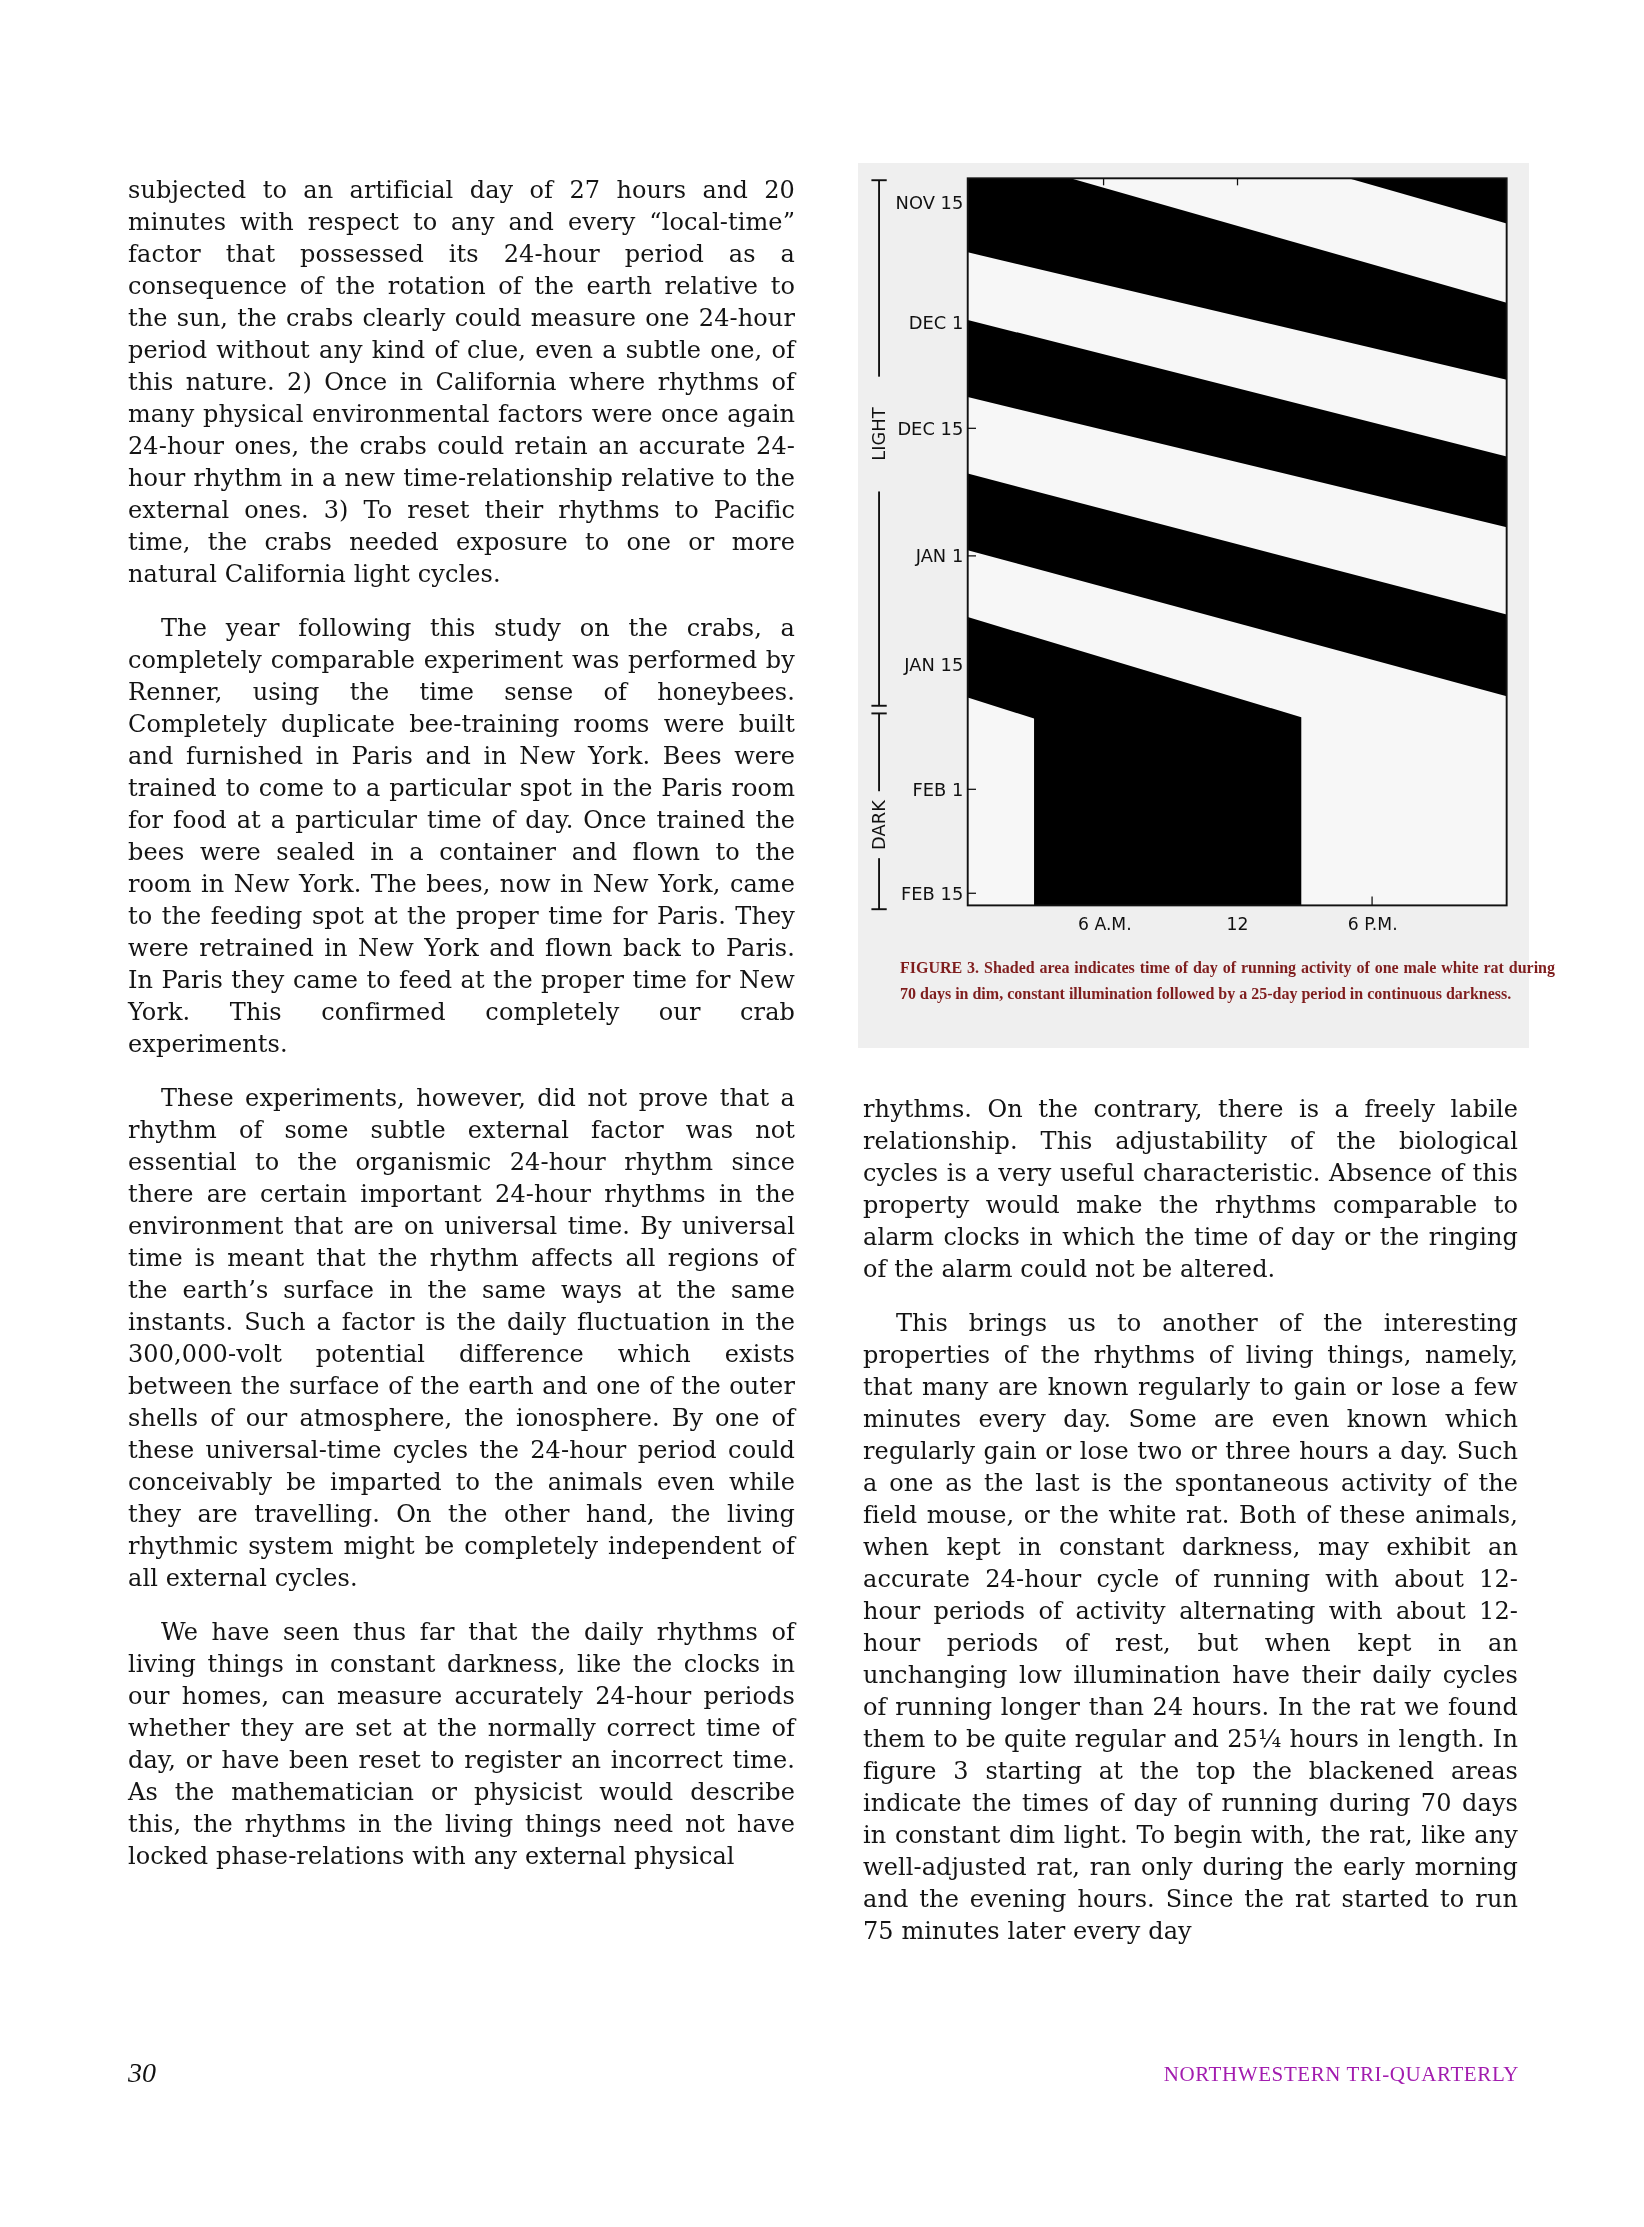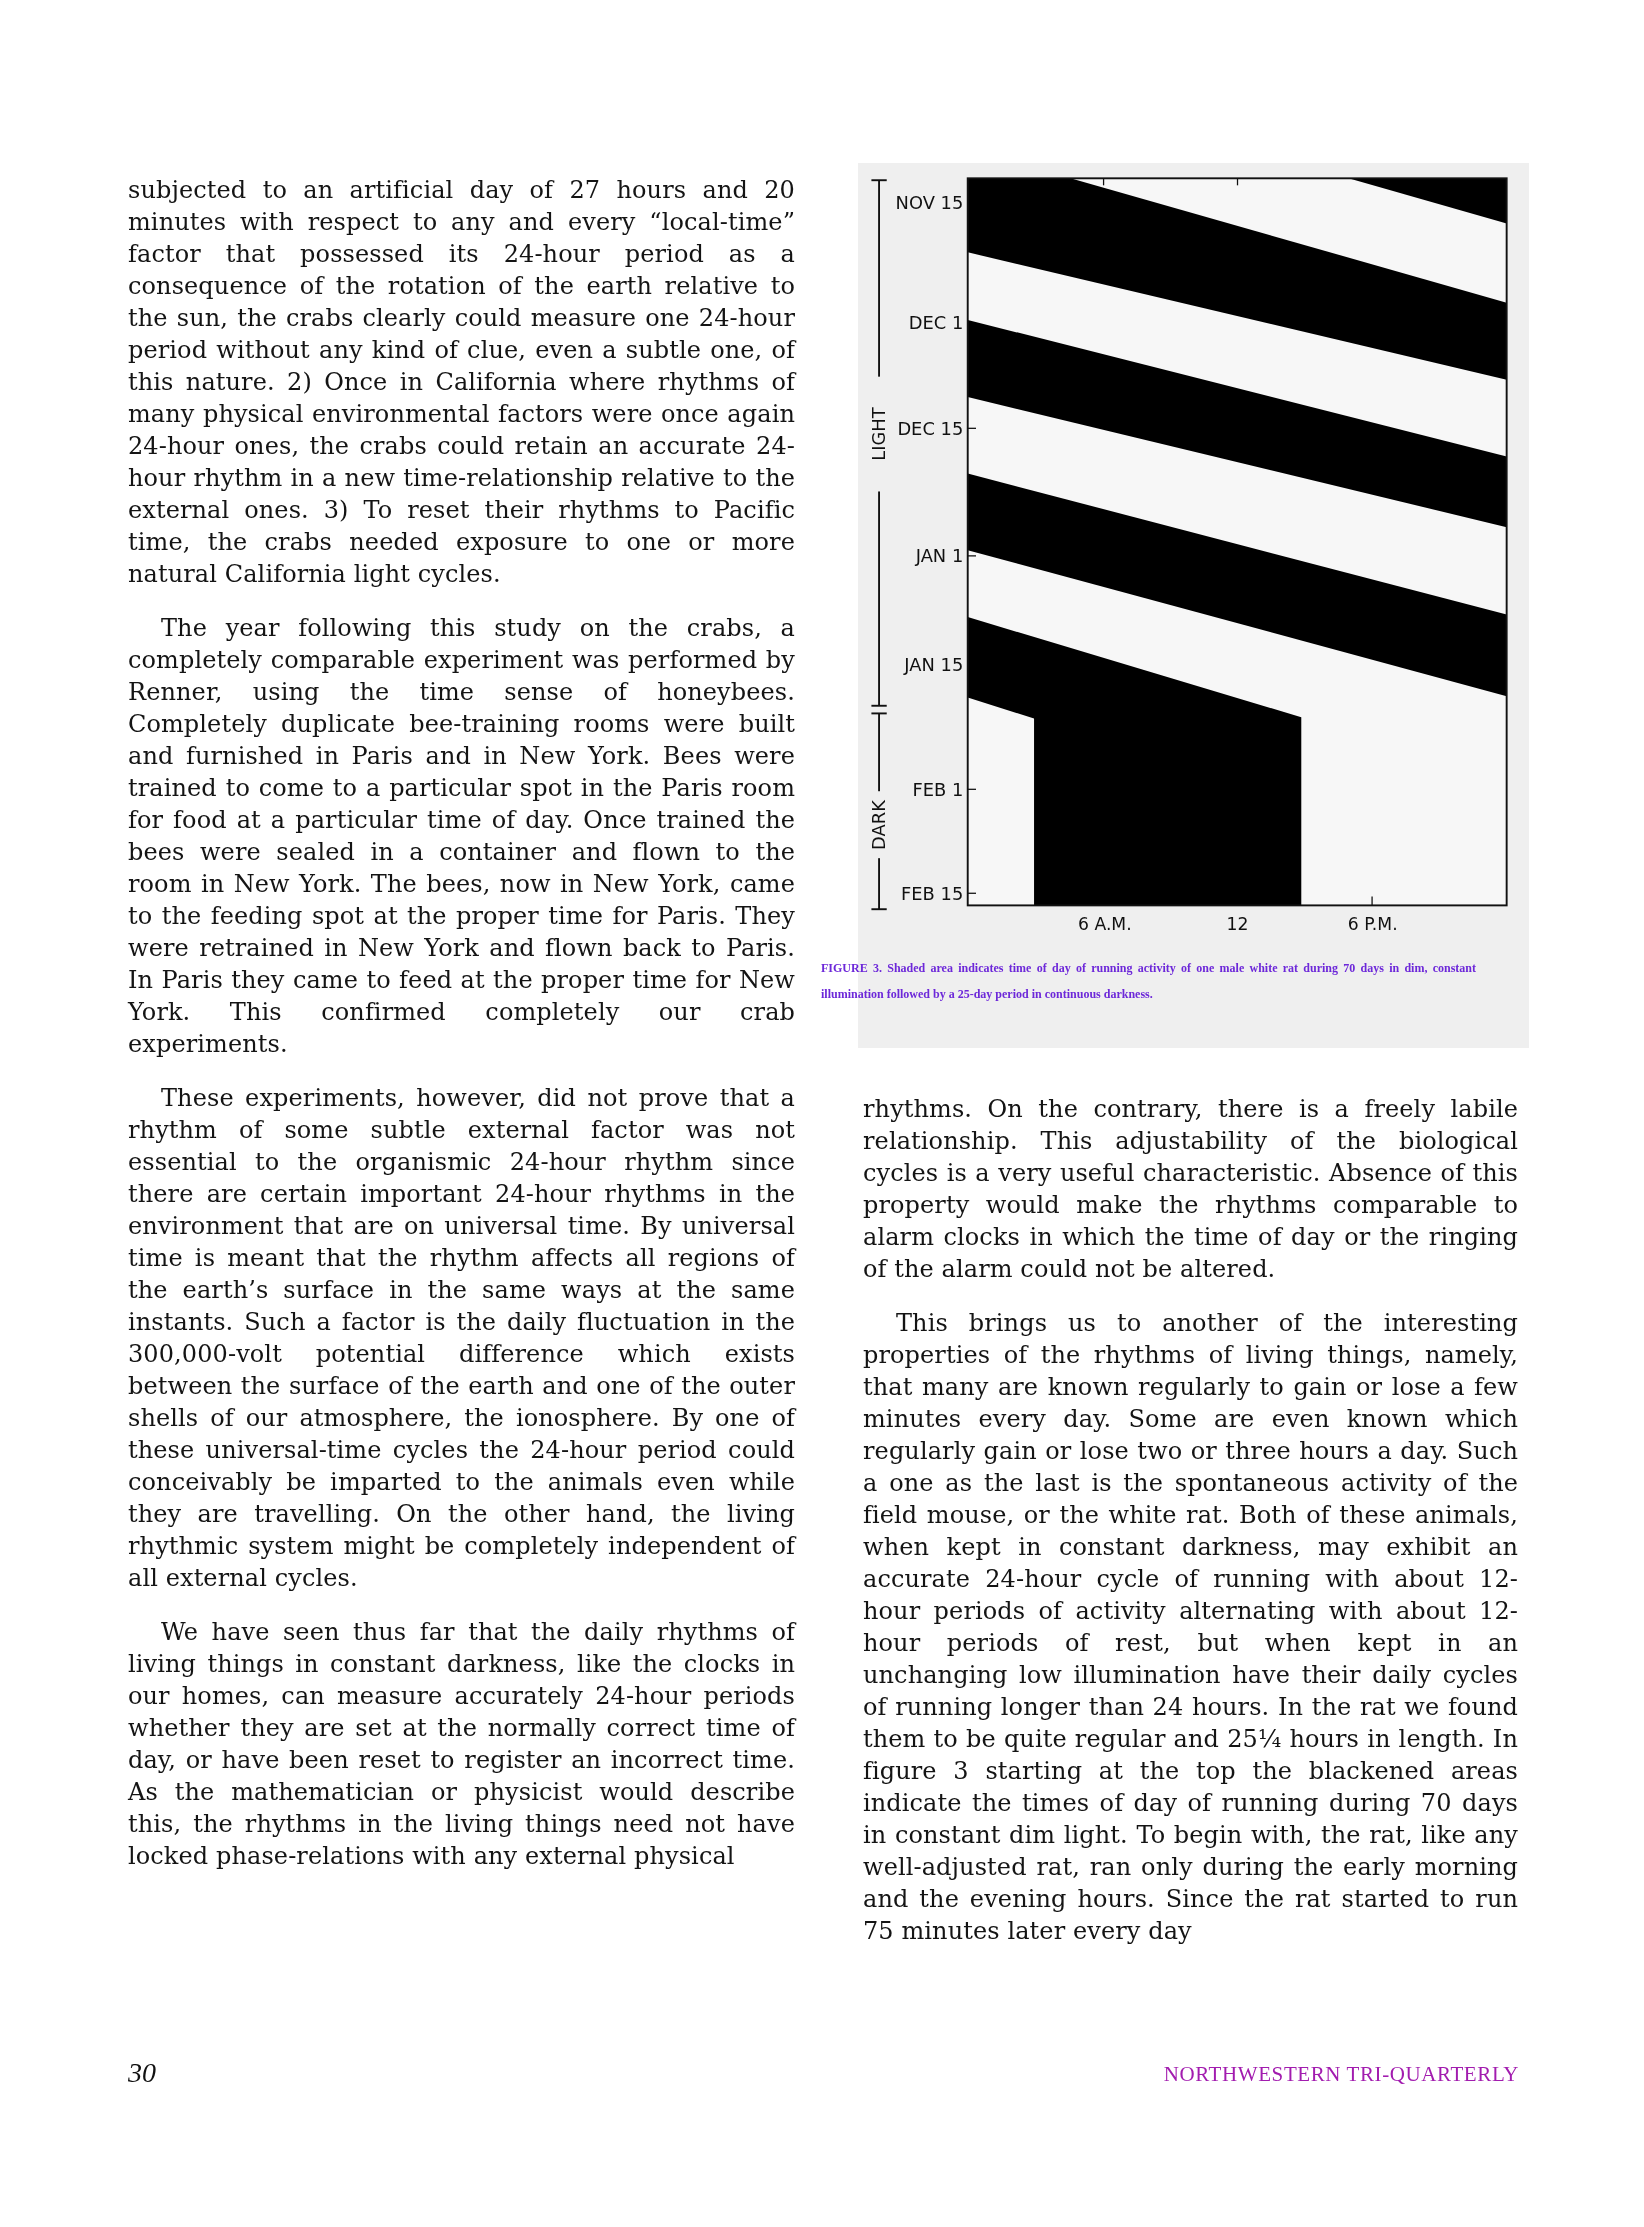--- a/index.html
+++ b/index.html
@@ -17,24 +17,24 @@
   .col p.indent { text-indent: 33px; }
   .col p + p { margin-top: 22px; }
   #left-col { left: 128px; top: 174px; width: 667px; }
   #right-col { left: 863px; top: 1093px; width: 655px; }
   #figure-panel {
     position: absolute; left: 858px; top: 163px; width: 671px; height: 885px;
     background: #efefef;
   }
   #figure-svg { position: absolute; left: 0; top: 0; }
   #caption {
-    position: absolute; left: 821px; top: 955px; width: 655px;
+    position: absolute; left: 900px; top: 955px; width: 655px;
     font-family: "Liberation Serif", "DejaVu Serif", serif;
-    font-weight: bold; font-size: 12px; line-height: 26px; text-align: justify;
-    color: #6d28d9;
+    font-weight: bold; font-size: 16px; line-height: 26px; text-align: justify;
+    color: #7f1d1d;
   }
   #caption .cap-label { font-weight: bold; }
   #footer-page {
     position: absolute; left: 128px; top: 2057px;
     font-family: "Liberation Serif", serif; font-style: italic; font-size: 28px; color: #111;
   }
   #footer-journal {
     position: absolute; right: 126px; top: 2062px;
     font-family: "Liberation Serif", serif; font-size: 21px; letter-spacing: 0.6px; color: #a21caf;
   }

